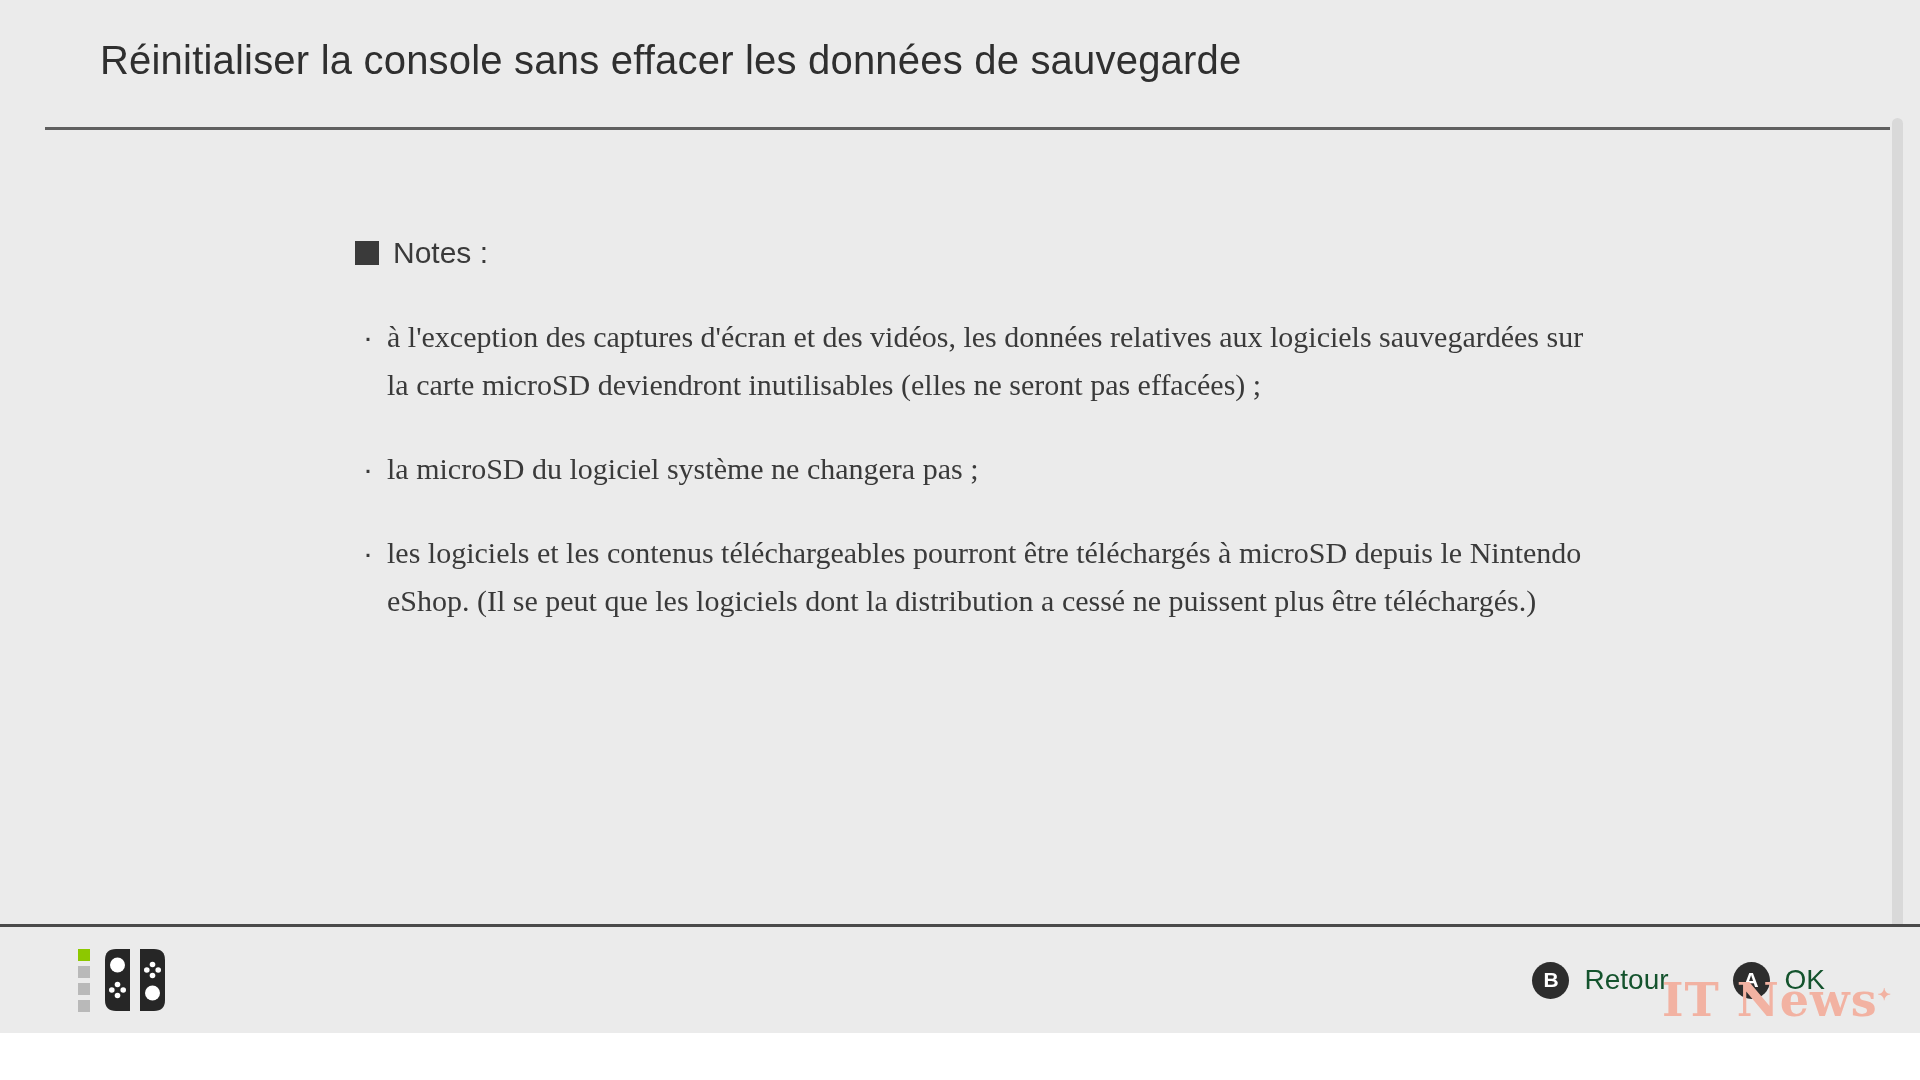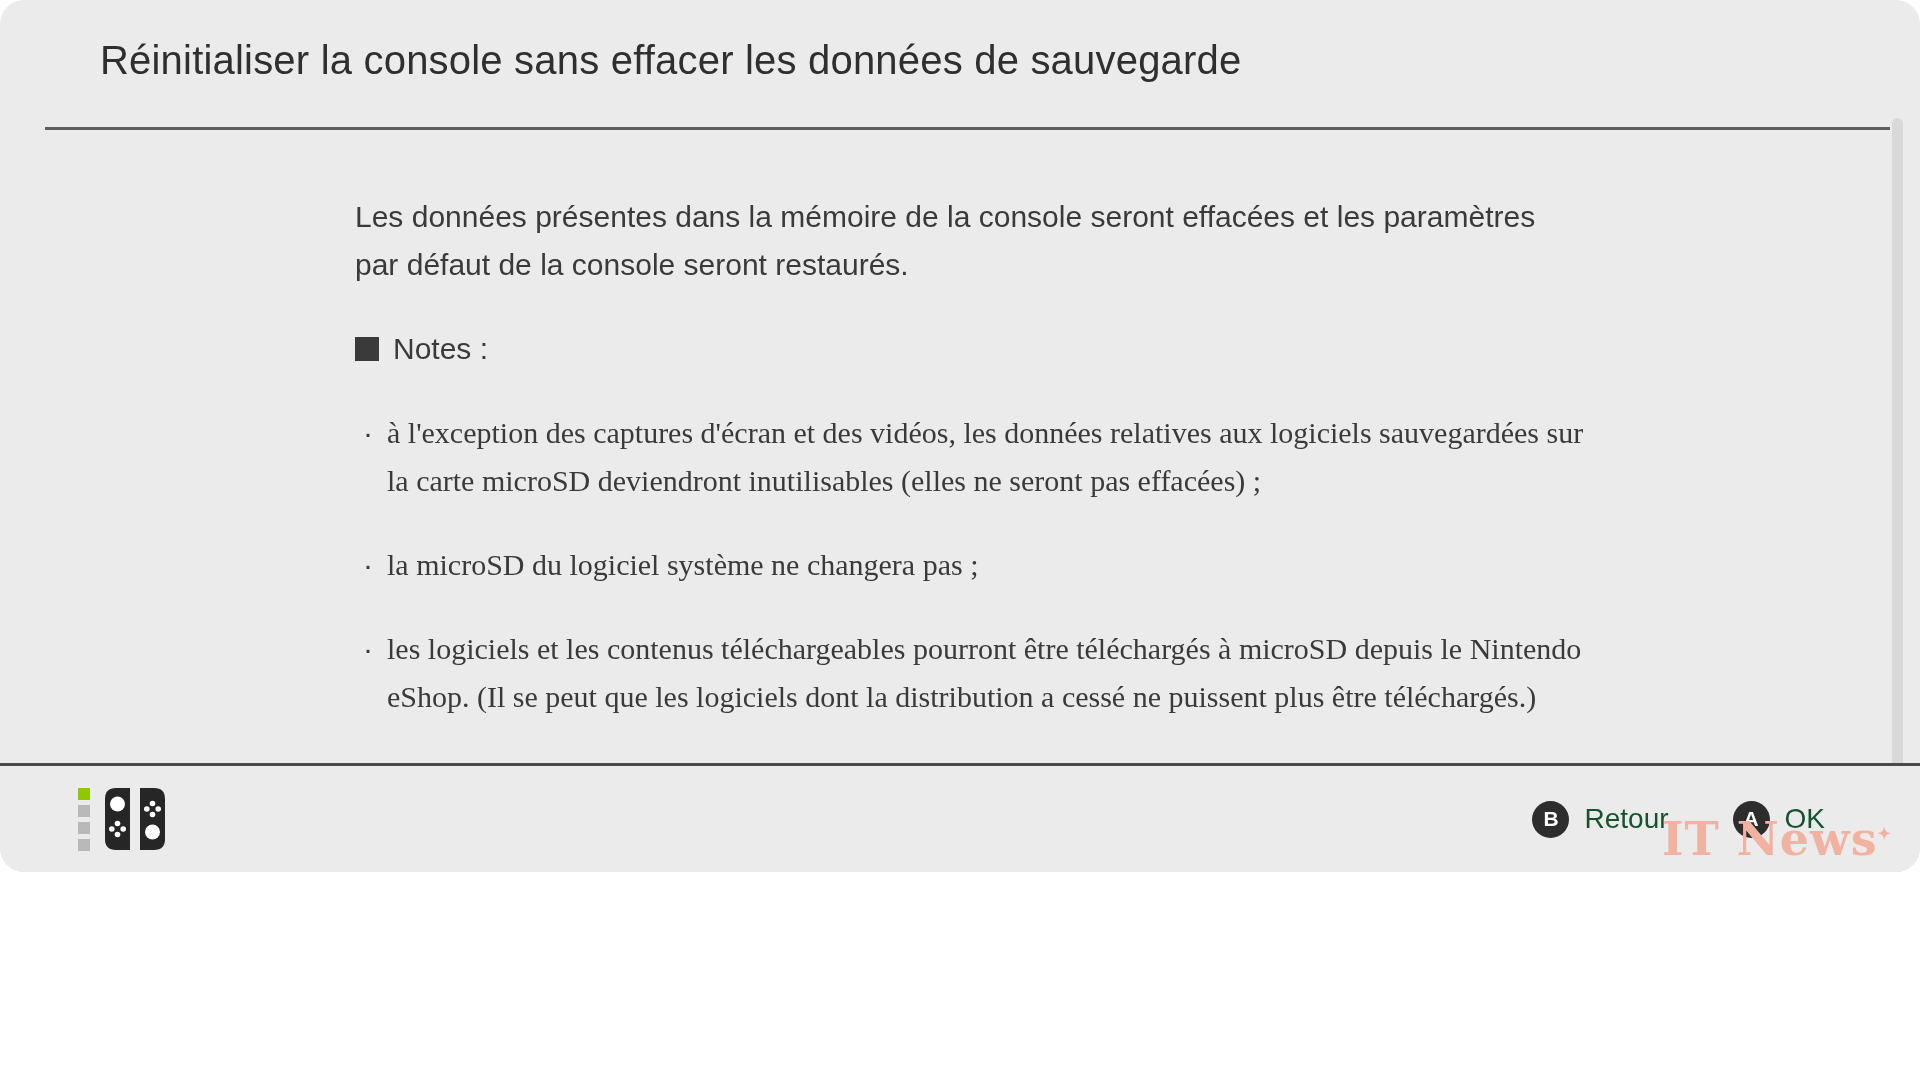--- a/index.html
+++ b/index.html
@@ -1,23 +1,22 @@
 <!DOCTYPE html>
 <html><head>
 <meta charset="utf-8">
 <style>
   html,body{margin:0;padding:0;}
   .screen{
     position:relative;
-    width:1920px;height:872px;
+    width:1920px;height:1033px;
     background:#ebebeb;
     font-family:"Liberation Sans", sans-serif;
     color:#323232;
     overflow:hidden;
-    border-radius:24px;
   }
   
   .page-title{
     position:absolute;left:100px;top:38px;
     font-size:40px;font-weight:400;color:#2f2f2f;
     letter-spacing:0.2px;white-space:nowrap;
   }
   .title-divider{
     position:absolute;left:45px;top:127px;width:1845px;height:3px;
     background:#5f5f5f;
@@ -88,21 +87,20 @@
 </style>
 </head>
 <body>
 
 <div class="screen">
 
   <div class="page-title">Réinitialiser la console sans effacer les données de sauvegarde</div>
   <div class="title-divider"></div>
 
   <div class="content">
-    <p>Les données présentes dans la mémoire de la console seront effacées et les paramètres par défaut de la console seront restaurés.</p>
 
     <div class="notes-heading">
       <span class="notes-square"></span>
       <span>Notes :</span>
     </div>
 
     <div class="bullet">
       <span class="dot">·</span>
       <span class="bullet-text">à l'exception des captures d'écran et des vidéos, les données relatives aux logiciels sauvegardées sur la carte microSD deviendront inutilisables (elles ne seront pas effacées) ;</span>
     </div>

